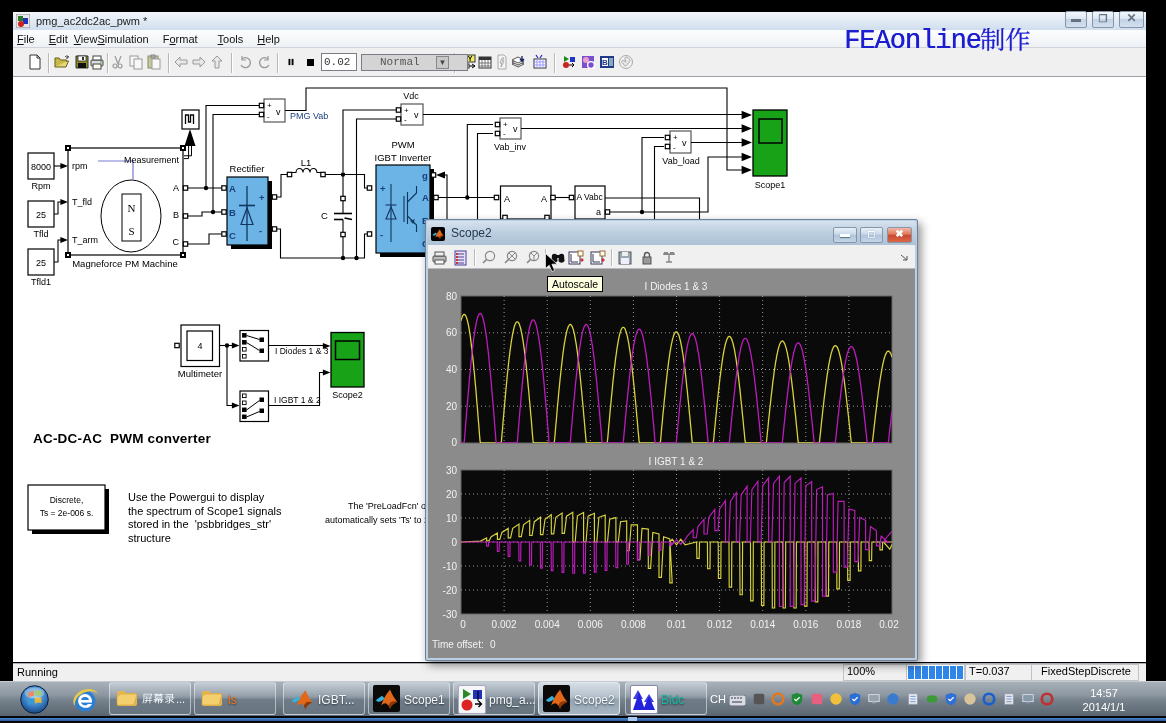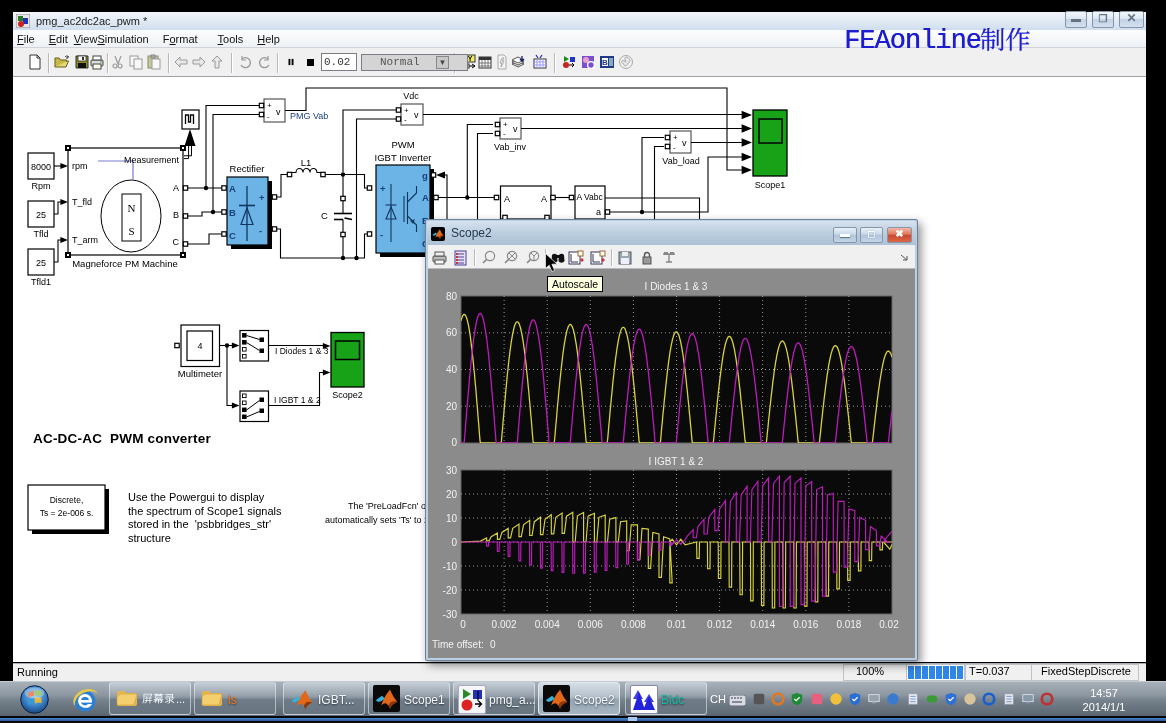--- a/index.html
+++ b/index.html
@@ -23,21 +23,21 @@
   <div class="abs" style="left:4px;top:21px;font:11px 'Liberation Sans',sans-serif;color:#111">
     <span style="margin-right:14px"><u>F</u>ile</span><span style="margin-right:6px"><u>E</u>dit</span><span style="margin-right:0"><u>V</u>iew</span><span style="margin-right:14px"><u>S</u>imulation</span><span style="margin-right:20px">F<u>o</u>rmat</span><span style="margin-right:14px"><u>T</u>ools</span><span><u>H</u>elp</span>
   </div>
 
   <div class="abs" style="left:0;top:36px;width:1133px;height:28px;background:#f0f0f0;border-bottom:1px solid #9aa0a6"></div>
 
   <div class="abs" style="left:0;top:65px;width:1133px;height:585px;background:#fff"></div>
 
   <div class="abs" style="left:0;top:651px;width:1133px;height:18px;background:#f0f0f0;border-top:1px solid #aab0b6"></div>
   <div class="abs" style="left:4px;top:654px;font:11px 'Liberation Sans',sans-serif;color:#000">Running</div>
-  <div class="abs" style="left:830px;top:652px;width:60px;height:15px;border:1px solid #c0c4c8;font:11px 'Liberation Sans',sans-serif;padding-left:12px;color:#000">100%</div>
+  <div class="abs" style="left:830px;top:652px;width:60px;height:15px;border:1px solid #c0c4c8;font:11px 'Liberation Sans',sans-serif;padding-left:3px;color:#000">100%</div>
   <div class="abs" style="left:893px;top:652px;width:57px;height:15px;border:1px solid #c0c4c8;background:#fff"></div>
   <div class="abs" style="left:952px;top:652px;width:62px;height:15px;border:1px solid #c0c4c8;font:11px 'Liberation Sans',sans-serif;padding-left:3px;color:#000">T=0.037</div>
   <div class="abs" style="left:1018px;top:652px;width:97px;height:15px;border:1px solid #c0c4c8;font:11px 'Liberation Sans',sans-serif;padding-left:9px;color:#000">FixedStepDiscrete</div>
 </div>
 
 <div class="abs" style="left:908px;top:666px;width:6px;height:13px;background:#2f86e8"></div>
 <div class="abs" style="left:915px;top:666px;width:6px;height:13px;background:#2f86e8"></div>
 <div class="abs" style="left:922px;top:666px;width:6px;height:13px;background:#2f86e8"></div>
 <div class="abs" style="left:929px;top:666px;width:6px;height:13px;background:#2f86e8"></div>
 <div class="abs" style="left:936px;top:666px;width:6px;height:13px;background:#2f86e8"></div>

